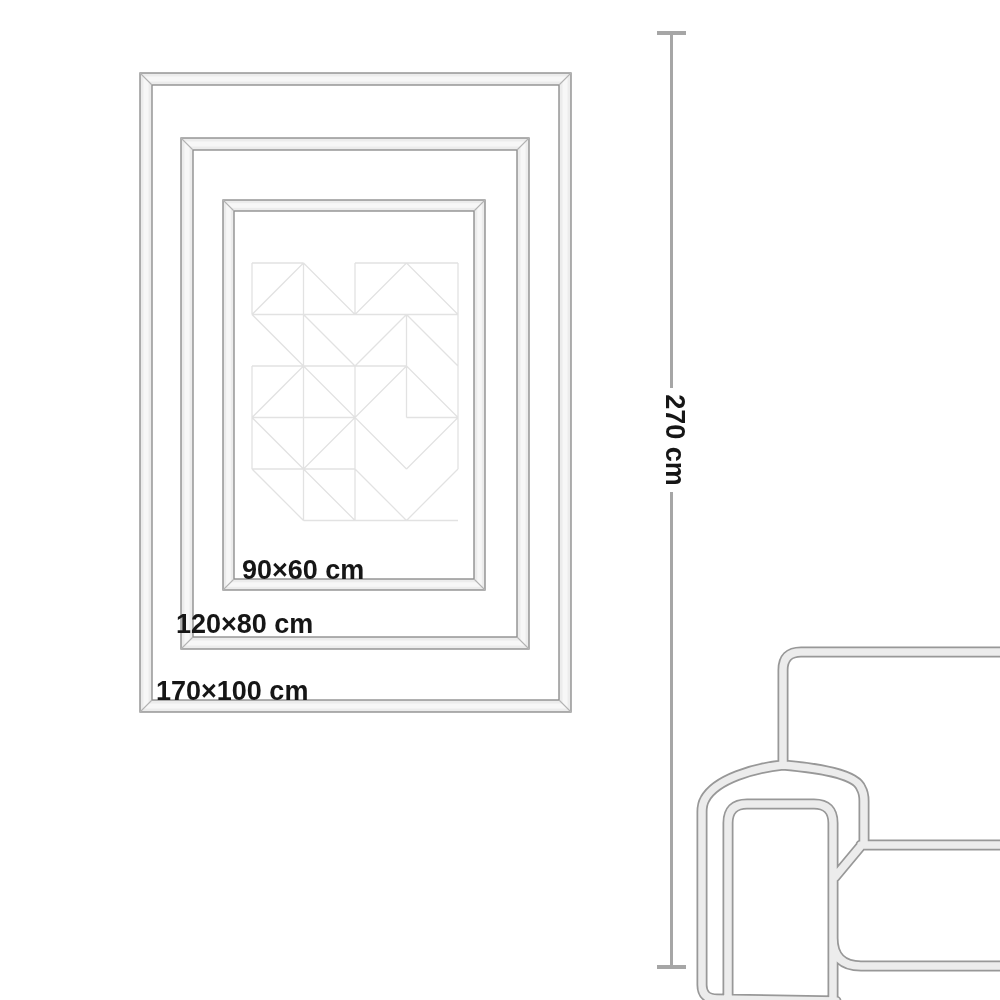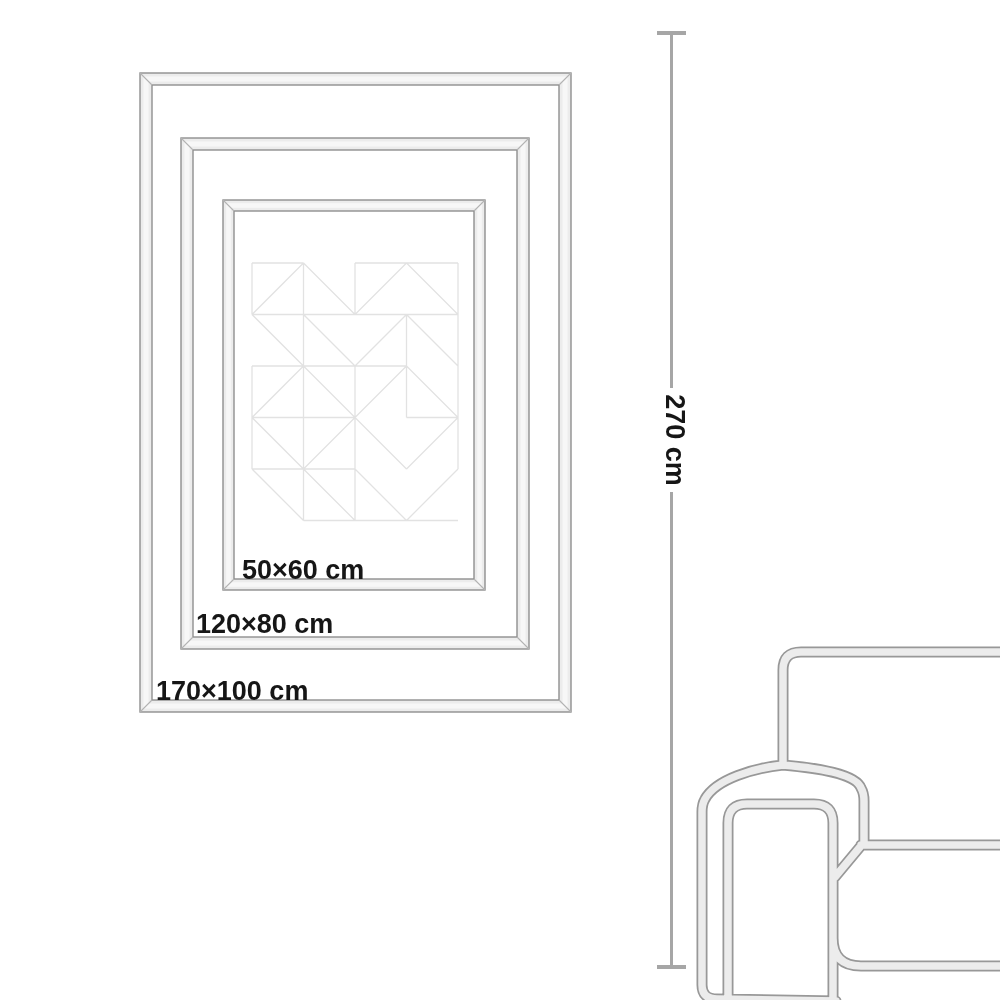--- a/index.html
+++ b/index.html
@@ -101,19 +101,19 @@
                M 861,845 L 1002,845
                M 835,877 L 860,847
                M 728,1004 L 728,823 Q 728,804 747,804 L 814,804 Q 833,804 833,823 L 833,1004
                M 833,938 Q 833,966 861,966 L 1002,966"></path>
     </defs>
     <use href="#sofa-path" fill="none" stroke-width="11" stroke-linecap="round" stroke-linejoin="round" stroke="#989898"></use>
     <use href="#sofa-path" fill="none" stroke-width="7.5" stroke-linecap="round" stroke-linejoin="round" stroke="#ececec"></use>
   </g>
 </svg>
 
-<div class="size-label" style="left:242px; top:557px;">50×60 cm</div>
+<div class="size-label" style="left:242px; top:557px;">90×60 cm</div>
 
-<div class="size-label" style="left:196px; top:611px;">120×80 cm</div>
+<div class="size-label" style="left:176px; top:611px;">120×80 cm</div>
 
 <div class="size-label" style="left:156px; top:678px;">170×100 cm</div>
 
 <div class="v-label" style="left:674px; top:440px;">270 cm</div>
 
 </body></html>

